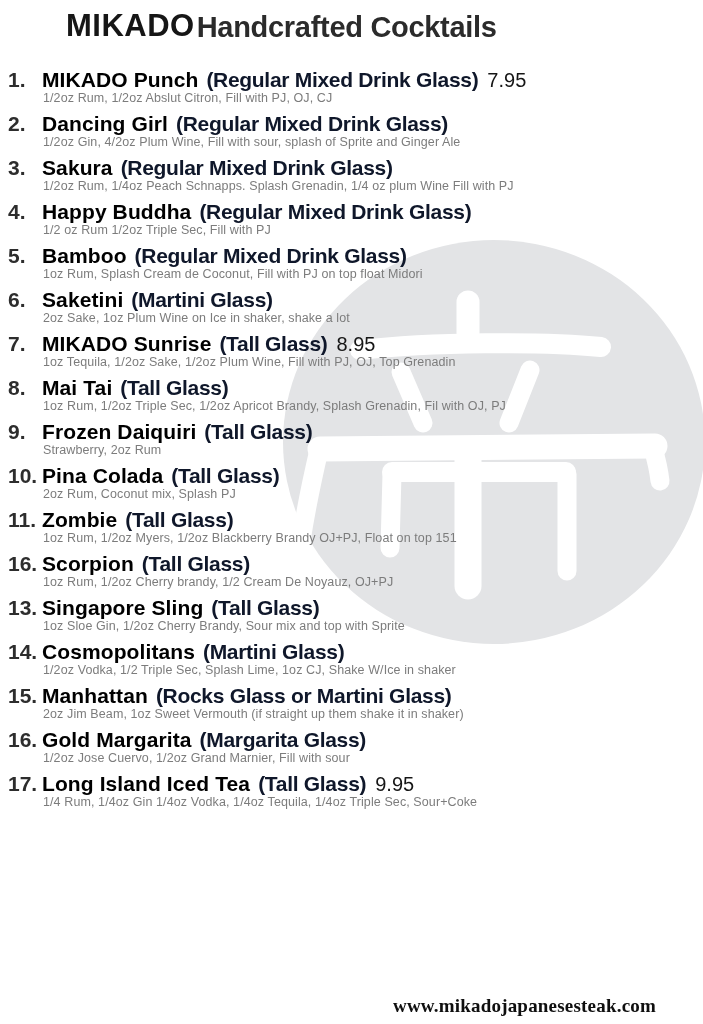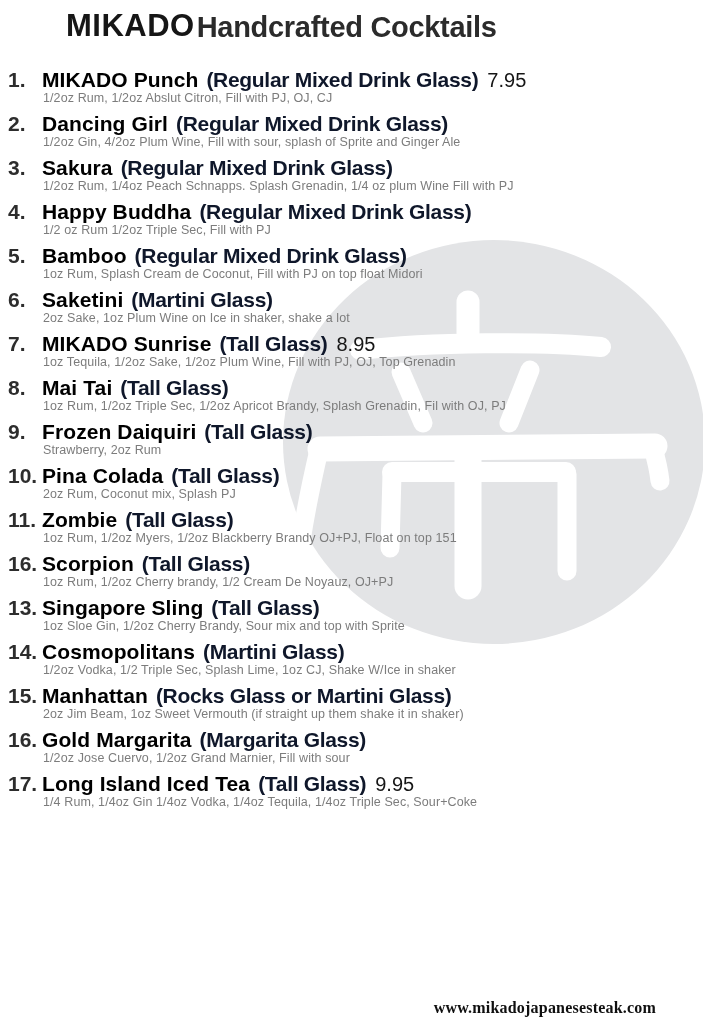--- a/index.html
+++ b/index.html
@@ -53,21 +53,21 @@
     margin-left:9px;font-size:20px;font-weight:400;color:#161616;
   }
   .item-desc{
     margin-top:0;padding-left:35px;line-height:13px;
     font-size:12.5px;color:#7c7c7c;letter-spacing:0.1px;
   }
   
   .footer{
     position:absolute;right:47px;bottom:7px;z-index:2;
     font-family:"Liberation Serif", serif;
-    font-size:16px;font-weight:700;color:#0f0f0f;letter-spacing:0.2px;margin-top:47px;
+    font-size:19px;font-weight:700;color:#0f0f0f;letter-spacing:0.2px;margin-top:47px;
   }
 </style>
 </head>
 <body>
 
 <div class="watermark">
   <div class="wm-ellipse"></div>
   <svg class="wm-svg" width="703" height="1024" viewBox="0 0 703 1024" fill="none" stroke="#ffffff" stroke-linecap="round">
 
     <path d="M468,302 L468,333" stroke-width="23"></path>

